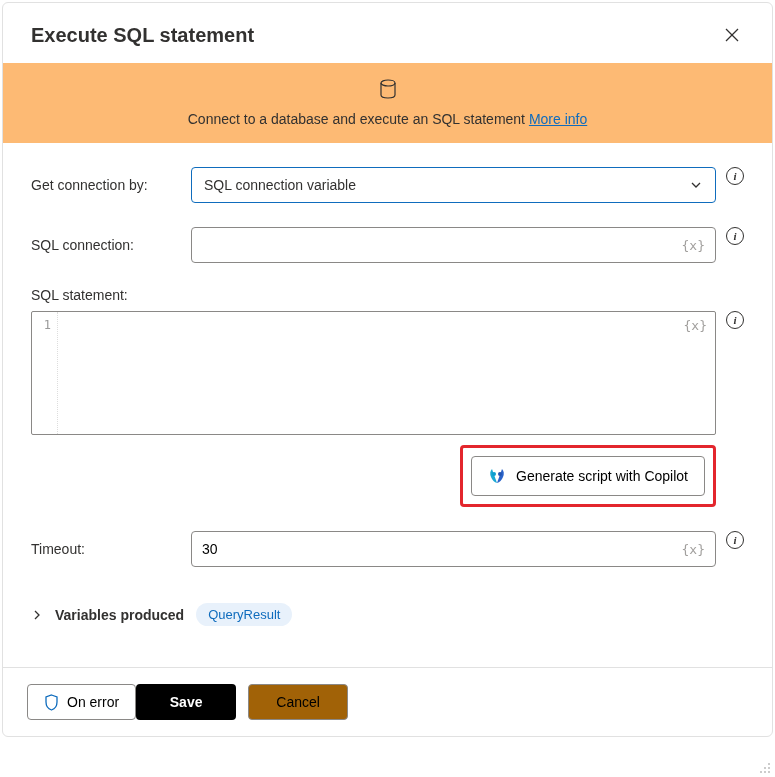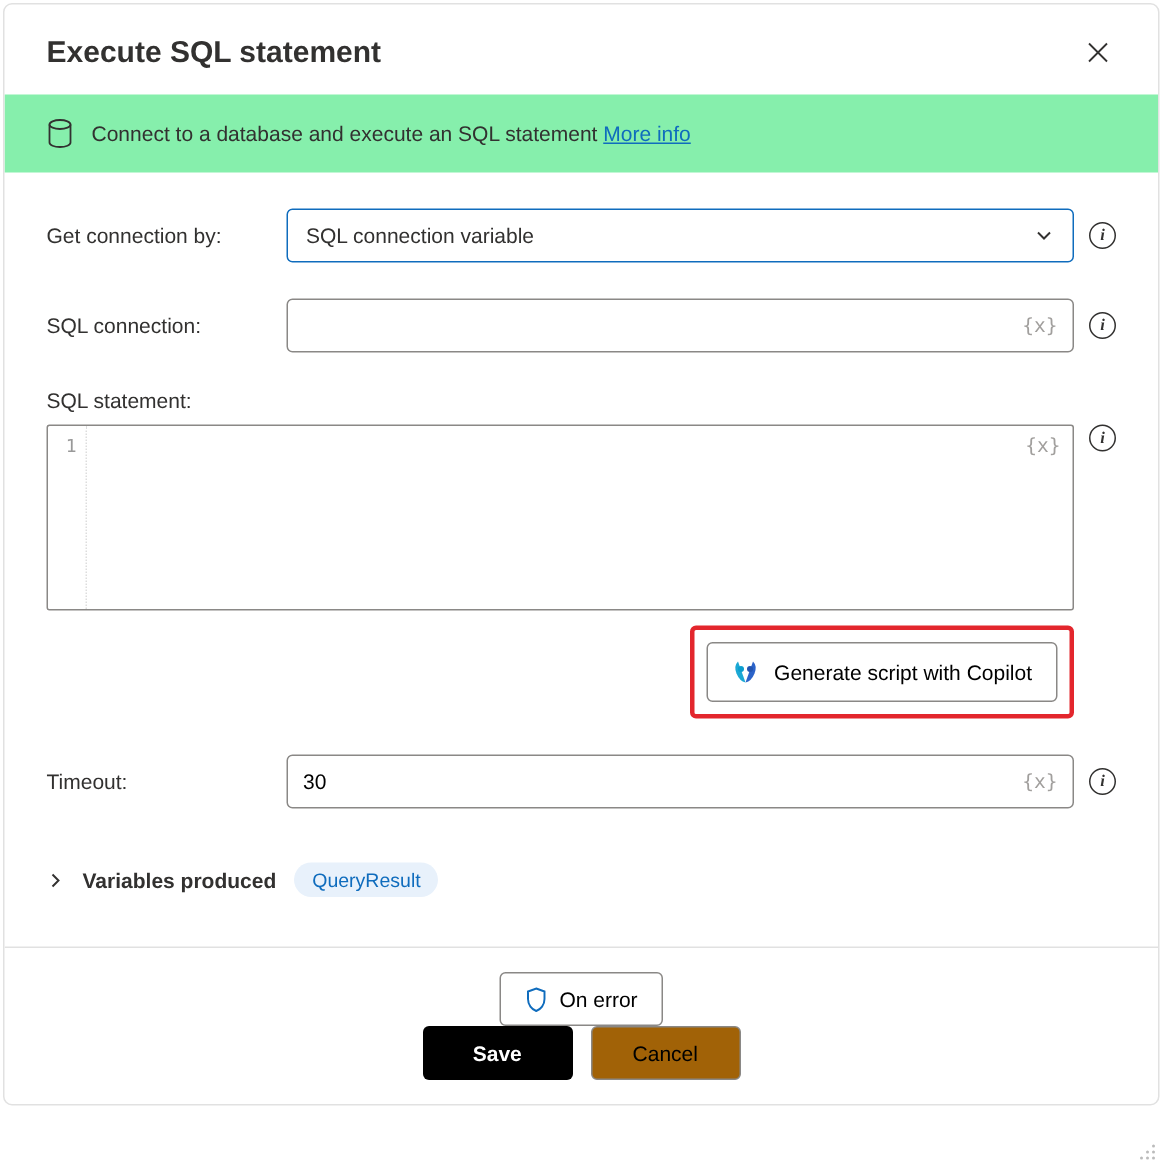--- a/index.html
+++ b/index.html
@@ -37,25 +37,26 @@
       background: none;
       border: none;
       cursor: pointer;
       padding: 4px;
       display: flex;
       align-items: center;
       justify-content: center;
     }
     .close-btn svg { width: 16px; height: 16px; }
     .info-banner {
-      background: #86efac;
+      background: #fdba74;
       padding: 16px 28px;
       display: flex;
       align-items: center;
       gap: 12px;
+      flex-direction: column;
     }
     .db-icon { flex-shrink: 0; }
     .info-text { font-size: 14px; color: #323130; }
     .info-link { color: #0f6cbd; text-decoration: underline; cursor: pointer; }
     .content {
       padding: 24px 28px 8px 28px;
       flex: 1;
       overflow: auto;
     }
     .section-title {
@@ -72,21 +73,20 @@
     }
     .field-label {
       width: 136px;
       flex-shrink: 0;
       font-size: 14px;
       color: #323130;
     }
     .field-control {
       flex: 1;
       display: flex;
-      align-items: center;
       gap: 10px;
     }
     .select-box {
       flex: 1;
       height: 36px;
       border: 1px solid #0f6cbd;
       border-radius: 4px;
       display: flex;
       align-items: center;
       justify-content: space-between;
@@ -225,21 +225,20 @@
       padding: 4px 12px;
       border-radius: 12px;
       font-size: 13px;
       cursor: pointer;
     }
     .footer {
       border-top: 1px solid #e1e1e1;
       padding: 16px 24px;
       display: flex;
       align-items: center;
-      flex-direction: column;
     }
     .on-error-btn {
       height: 36px;
       border: 1px solid #8a8886;
       border-radius: 4px;
       background: #fff;
       display: flex;
       align-items: center;
       gap: 8px;
       padding: 0 16px;

